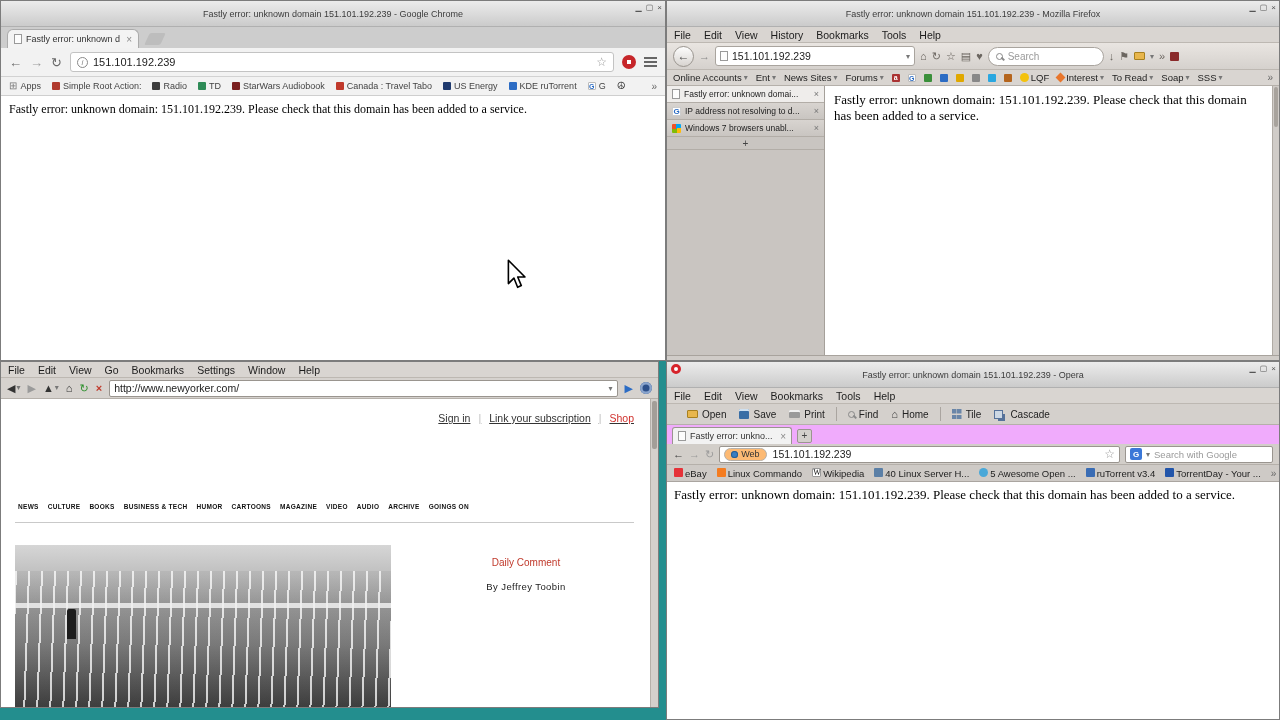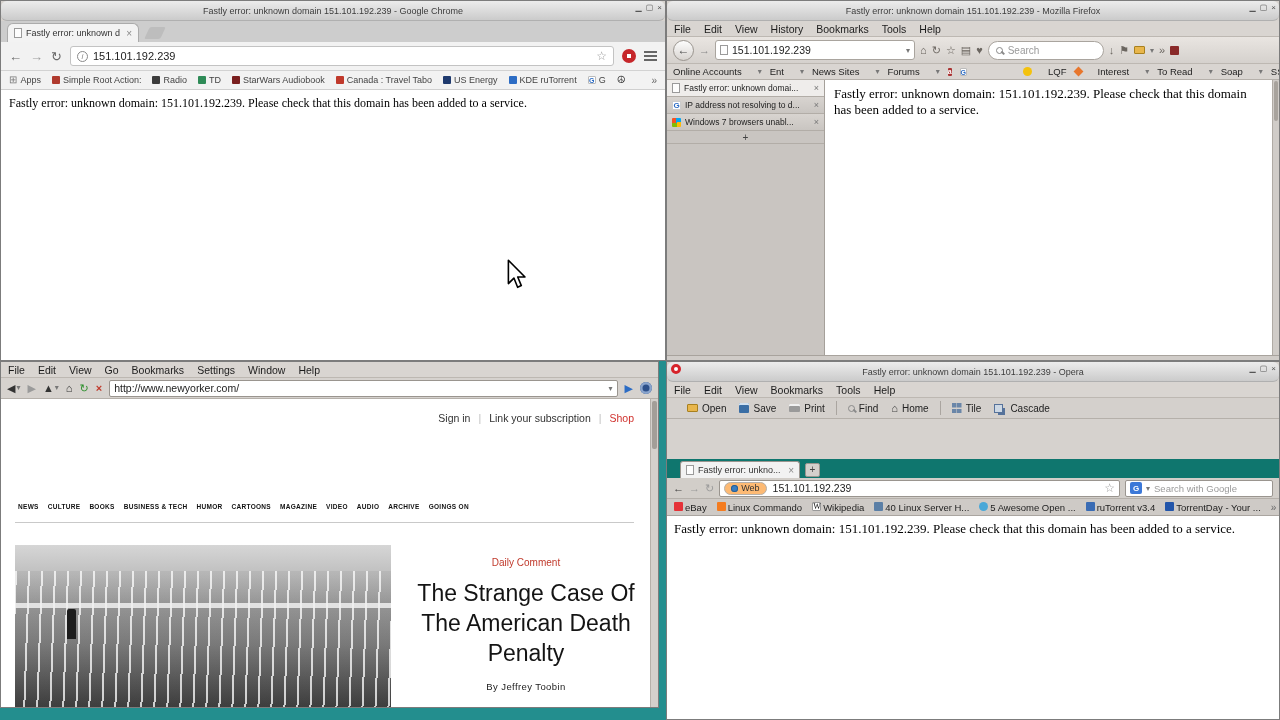--- a/index.html
+++ b/index.html
@@ -5,23 +5,23 @@
   * { margin:0; padding:0; box-sizing:border-box; }
   html,body { width:1280px; height:720px; overflow:hidden; }
   body { position:relative; font-family:"Liberation Sans",sans-serif; background:#238e8e; }
 
   .win { position:absolute; border:1px solid #7c7c7c; display:flex; flex-direction:column; overflow:hidden; background:#d6d2ce; }
   .win-chrome   { left:0;   top:0;   width:666px; height:361px; }
   .win-firefox  { left:666px; top:0; width:614px; height:361px; }
   .win-konq     { left:0;   top:361px; width:659px; height:347px; }
   .win-opera    { left:666px; top:361px; width:614px; height:359px; }
 
-  .titlebar { height:20px; position:relative; display:flex; align-items:center; justify-content:center;
+  .titlebar { height:26px; position:relative; display:flex; align-items:center; justify-content:center;
               background:linear-gradient(#ececec,#cbcbcb); border-bottom:1px solid #b0b0b0;
-              font-size:9px; color:#3c3c3c; flex:0 0 auto; white-space:nowrap; overflow:hidden;border-radius:6px; }
+              font-size:9px; color:#3c3c3c; flex:0 0 auto; white-space:nowrap; overflow:hidden; }
   .winctl { position:absolute; right:3px; top:0; display:flex; gap:4px; font-size:8px; color:#555; line-height:13px; }
   .winctl span { cursor:default; }
 
   .menubar { height:16px; display:flex; align-items:center; gap:13px; padding:0 7px; font-size:10.5px;
              color:#1c1c1c; background:#d9d5d1; border-bottom:1px solid #bdb8b2; flex:0 0 auto; white-space:nowrap; }
 
   
   .c-tabstrip { height:21px; background:#cdcdcd; display:flex; align-items:flex-end; padding-left:6px; flex:0 0 auto; }
   .c-tab { height:19px; width:132px; background:#f3f3f3; border:1px solid #ababab; border-bottom:none;
            border-radius:6px 6px 0 0; display:flex; align-items:center; gap:4px; padding:4px 6px; font-size:9px; color:#333; }
@@ -70,21 +70,21 @@
   .ff-search { width:116px; height:19px; background:#fff; border:1px solid #a9a49e; border-radius:10px;
                display:flex; align-items:center; padding:0 7px; gap:5px; flex:0 0 auto; }
   .mag { width:7px; height:7px; border:1.5px solid #8a8a8a; border-radius:50%; position:relative; flex:0 0 auto; }
   .mag::after { content:""; position:absolute; width:4px; height:1.5px; background:#8a8a8a;
                 transform:rotate(45deg); right:-3px; bottom:-1px; }
   .ff-search input { border:none; outline:none; flex:1; font-size:10px; min-width:0; font-family:inherit; }
   .folder-ic { width:11px; height:8px; background:#e8b64c; border:1px solid #a8801e; border-radius:1px; }
   .ff-redsq { width:9px; height:9px; background:#8a2a2a; border-radius:1px; }
   .ff-bookmarks { height:16px; background:#d9d5d1; border-bottom:1px solid #b5b0aa; display:flex; align-items:center;
                   gap:8px; padding:0 6px; font-size:9.5px; color:#222; flex:0 0 auto; white-space:nowrap; overflow:hidden; }
-  .ffb { display:flex; align-items:center; gap:16px; }
+  .ffb { display:flex; align-items:center; gap:2px; }
   .sq { width:8px; height:8px; border-radius:1px; display:inline-block; font-style:normal; text-align:center; }
   .sq.a  { background:#a33; color:#fff; font-size:7px; line-height:8px; font-weight:bold; }
   .sq.g  { background:#fff; border:1px solid #bbb; color:#2c6cc4; font-size:7px; line-height:7px; font-weight:bold; }
   .sq.s1{background:#3a8f3a} .sq.s2{background:#2c6cc4} .sq.s3{background:#e0a800} .sq.s4{background:#888}
   .sq.s5{background:#2aa7e0} .sq.s6{background:#b5651d}
   .dot-yellow { width:9px; height:9px; border-radius:50%; background:#f4c20d; }
   .diamond { width:7px; height:7px; background:#e8762c; transform:rotate(45deg); }
   .ff-main { flex:1; display:flex; min-height:0; }
   .ff-sidebar { width:158px; background:#c9c5c1; border-right:1px solid #a5a09a; display:flex; flex-direction:column; flex:0 0 auto; }
   .ff-vtab { height:17px; display:flex; align-items:center; gap:4px; padding:0 5px; font-size:8.5px; color:#222;
@@ -115,21 +115,21 @@
   .k-ic.red { color:#c0392b; font-weight:bold; }
   .k-ic.blue { color:#2c6cc4; }
   .k-ic .tiny-caret { margin-left:1px; }
   .k-urlbox { flex:1; height:17px; background:#fff; border:1px solid #9a958f; border-radius:2px;
               display:flex; align-items:center; gap:4px; padding:0 4px; }
   .k-urlbox input { border:none; outline:none; flex:1; font-size:10.5px; color:#222; min-width:0; font-family:inherit; }
   .ic-gear { width:12px; height:12px; border-radius:50%; background:#2c4f8a; box-shadow:inset 0 0 0 2.5px #8aa4cc; flex:0 0 auto; }
   .k-content { flex:1; background:#fff; position:relative; overflow:hidden; }
   .k-scroll { position:absolute; right:0; top:0; width:8px; height:100%; background:#d4d0cc; border-left:1px solid #b5b0aa; }
   .k-scroll::after { content:""; position:absolute; left:1px; right:1px; top:2px; height:48px; background:#a39e98; border-radius:2px; }
-  .k-utility { position:absolute; top:13px; right:24px; display:flex; align-items:center; gap:8px; font-size:10.5px; color:#333; }
+  .k-utility { position:absolute; top:13px; right:24px; display:flex; align-items:center; gap:8px; font-size:10.5px; color:#333;text-decoration:underline; }
   .k-utility .sep { color:#c0c0c0; }
   .k-shop { color:#d0312d; }
   .k-nav { position:absolute; top:104px; left:17px; display:flex; gap:9px; font-size:6.5px; font-weight:bold;
            letter-spacing:.3px; color:#111; white-space:nowrap; }
   .k-rule { position:absolute; top:123px; left:14px; right:24px; border-top:1px solid #c9c9c9; }
   .k-photo { position:absolute; top:146px; left:14px; width:376px; height:172px; overflow:hidden;
              background:linear-gradient(180deg,#d6d6d6 0,#c0c0c0 28px,#9c9c9c 58px,#7a7a7a 100px,#4e4e4e 140px,#2c2c2c 172px); }
   .k-bars { position:absolute; left:0; top:26px; right:0; bottom:0;
             background:repeating-linear-gradient(92deg, rgba(246,246,246,.8) 0 2px, rgba(110,110,110,.12) 2px 13px); }
   .k-rail { position:absolute; left:0; right:0; top:58px; height:5px; background:rgba(240,240,240,.85); }
@@ -149,21 +149,21 @@
   .oi-open { width:11px; height:8px; background:#e8b64c; border:1px solid #a8801e; border-radius:1px; }
   .oi-save { width:10px; height:10px; background:#3a6ea5; border-radius:1px; box-shadow:inset 0 2px 0 #cfe0f0; }
   .oi-print { width:11px; height:8px; background:#9a9a9a; border-radius:1px; box-shadow:inset 0 2px 0 #f0f0f0; }
   .oi-home { font-size:11px; color:#444; line-height:1; }
   .oi-tile { width:10px; height:10px; background:
              linear-gradient(#6a86a8 0 0) left top/4.5px 4.5px no-repeat,
              linear-gradient(#6a86a8 0 0) right top/4.5px 4.5px no-repeat,
              linear-gradient(#6a86a8 0 0) left bottom/4.5px 4.5px no-repeat,
              linear-gradient(#6a86a8 0 0) right bottom/4.5px 4.5px no-repeat; }
   .oi-cascade { width:9px; height:9px; background:#cdd8e4; border:1px solid #56729a; box-shadow:3px 3px 0 -1px #56729a; margin-right:3px; }
-  .o-tabbar { height:19px; background:#0f766e; display:flex; align-items:flex-end; padding-left:13px; flex:0 0 auto;margin-top:40px; }
+  .o-tabbar { height:19px; background:#f0abfc; display:flex; align-items:flex-end; padding-left:5px; flex:0 0 auto; }
   .o-tab { height:17px; width:120px; background:#f2f2f2; border:1px solid #9a958f; border-bottom:none;
            border-radius:3px 3px 0 0; display:flex; align-items:center; gap:4px; padding:0 5px; font-size:9px; color:#333; }
   .o-newtab { width:15px; height:14px; margin:0 0 1px 5px; background:#d4d0cc; border:1px solid #9a958f;
               border-radius:2px; font-size:10px; line-height:12px; text-align:center; color:#444; }
   .o-addrbar { height:21px; background:#d2cec9; border-bottom:1px solid #b5b0aa; display:flex; align-items:center;
                gap:5px; padding:0 6px; flex:0 0 auto; }
   .o-nav { font-size:11px; color:#3c3c3c; line-height:1; }
   .o-nav.dim { color:#9a9a9a; }
   .o-field { flex:1; height:17px; background:#fff; border:1px solid #9a958f; border-radius:2px;
              display:flex; align-items:center; gap:6px; padding:0 4px; min-width:0; }
@@ -438,21 +438,20 @@
       <span>GOINGS ON</span>
     </div>
     <div class="k-rule"></div>
     <div class="k-photo">
       <div class="k-bars"></div>
       <div class="k-rail"></div>
       <div class="k-figure"></div>
     </div>
     <div class="k-article">
       <div class="k-kicker">Daily Comment</div>
-      <div class="k-headline">The Strange Case Of The American Death Penalty</div>
       <div class="k-byline">By Jeffrey Toobin</div>
     </div>
     <div class="k-scroll"></div>
   </div>
 </section>
 
 <section class="win win-opera">
   <div class="titlebar">
     <span class="o-logo"></span>
     <span>Fastly error: unknown domain 151.101.192.239 - Opera</span>

